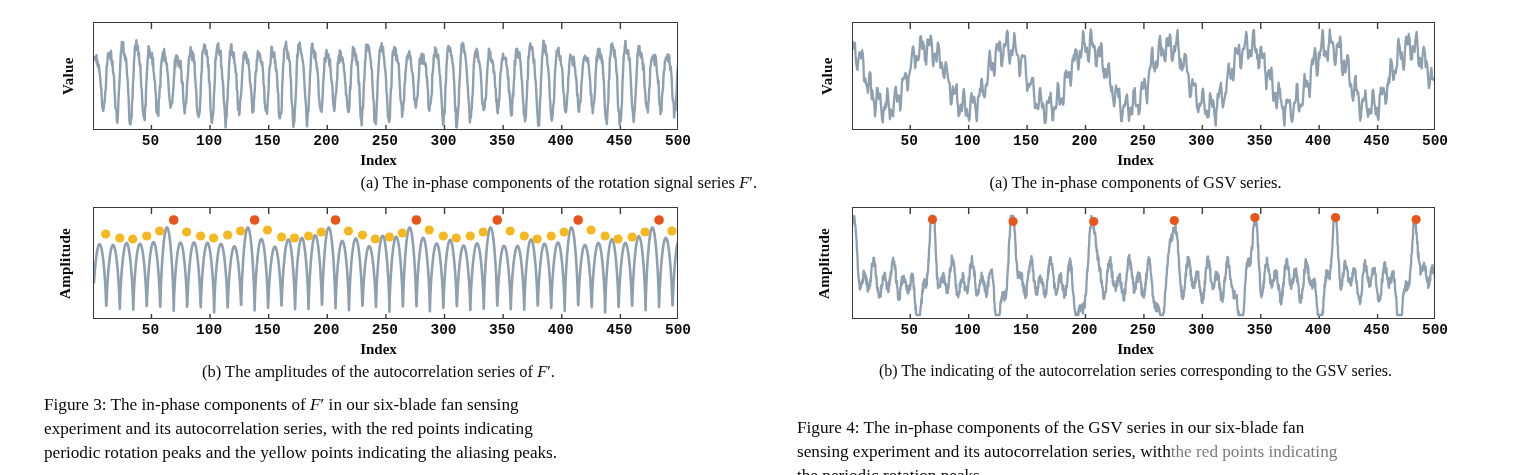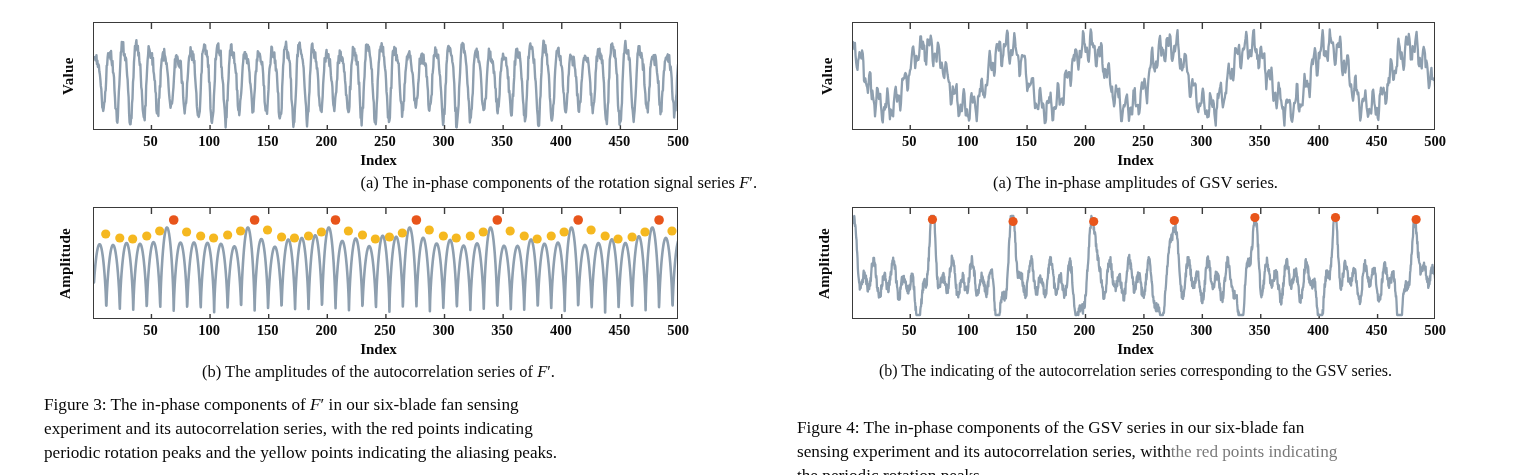--- a/index.html
+++ b/index.html
@@ -55,21 +55,21 @@
   }
   .plot-box svg {
     display: block;
   }
   .ticklabels {
     position: absolute;
     height: 20px;
   }
   .ticklabels span {
     position: absolute;
-    font-family: Liberation Serif, serif;
+    font-family: Liberation Mono, monospace;
     font-weight: bold;
     font-size: 14.5px;
     color: #0a0a0a;
     transform: translateX(-50%);
     white-space: nowrap;
   }
   .xlabel {
     position: absolute;
     width: 100%;
     text-align: center;
@@ -287,21 +287,21 @@
             <span style="left: 174.082px;">150</span>
             <span style="left: 232.499px;">200</span>
             <span style="left: 290.916px;">250</span>
             <span style="left: 349.333px;">300</span>
             <span style="left: 407.749px;">350</span>
             <span style="left: 466.166px;">400</span>
             <span style="left: 524.583px;">450</span>
             <span style="left: 583px;">500</span>
           </div>
         <div class="xlabel" style="left:0px; top:152px;">Index</div>
-        <div class="subcaption" style="left:0px; top:173px;">(a) The in-phase amplitudes of GSV series.</div>
+        <div class="subcaption" style="left:0px; top:173px;">(a) The in-phase components of GSV series.</div>
       </div>
 
       <div class="panel">
         <div class="ylabel" style="left:59px; top:207px; height:112px; width:18px;">Amplitude</div>
         <div class="plot-box" style="left:95px; top:207px; width:583px; height:112px;">
           <svg id="svg-fig4b" width="583" height="112" viewBox="0 0 583 112" preserveAspectRatio="none">
               <line x1="57.24849699398798" x2="57.24849699398798" y1="0" y2="6" stroke="#3a3a3a" stroke-width="1.4"></line>
               <line x1="57.24849699398798" x2="57.24849699398798" y1="106" y2="112" stroke="#3a3a3a" stroke-width="1.4"></line>
               <line x1="115.66533066132264" x2="115.66533066132264" y1="0" y2="6" stroke="#3a3a3a" stroke-width="1.4"></line>
               <line x1="115.66533066132264" x2="115.66533066132264" y1="106" y2="112" stroke="#3a3a3a" stroke-width="1.4"></line>

